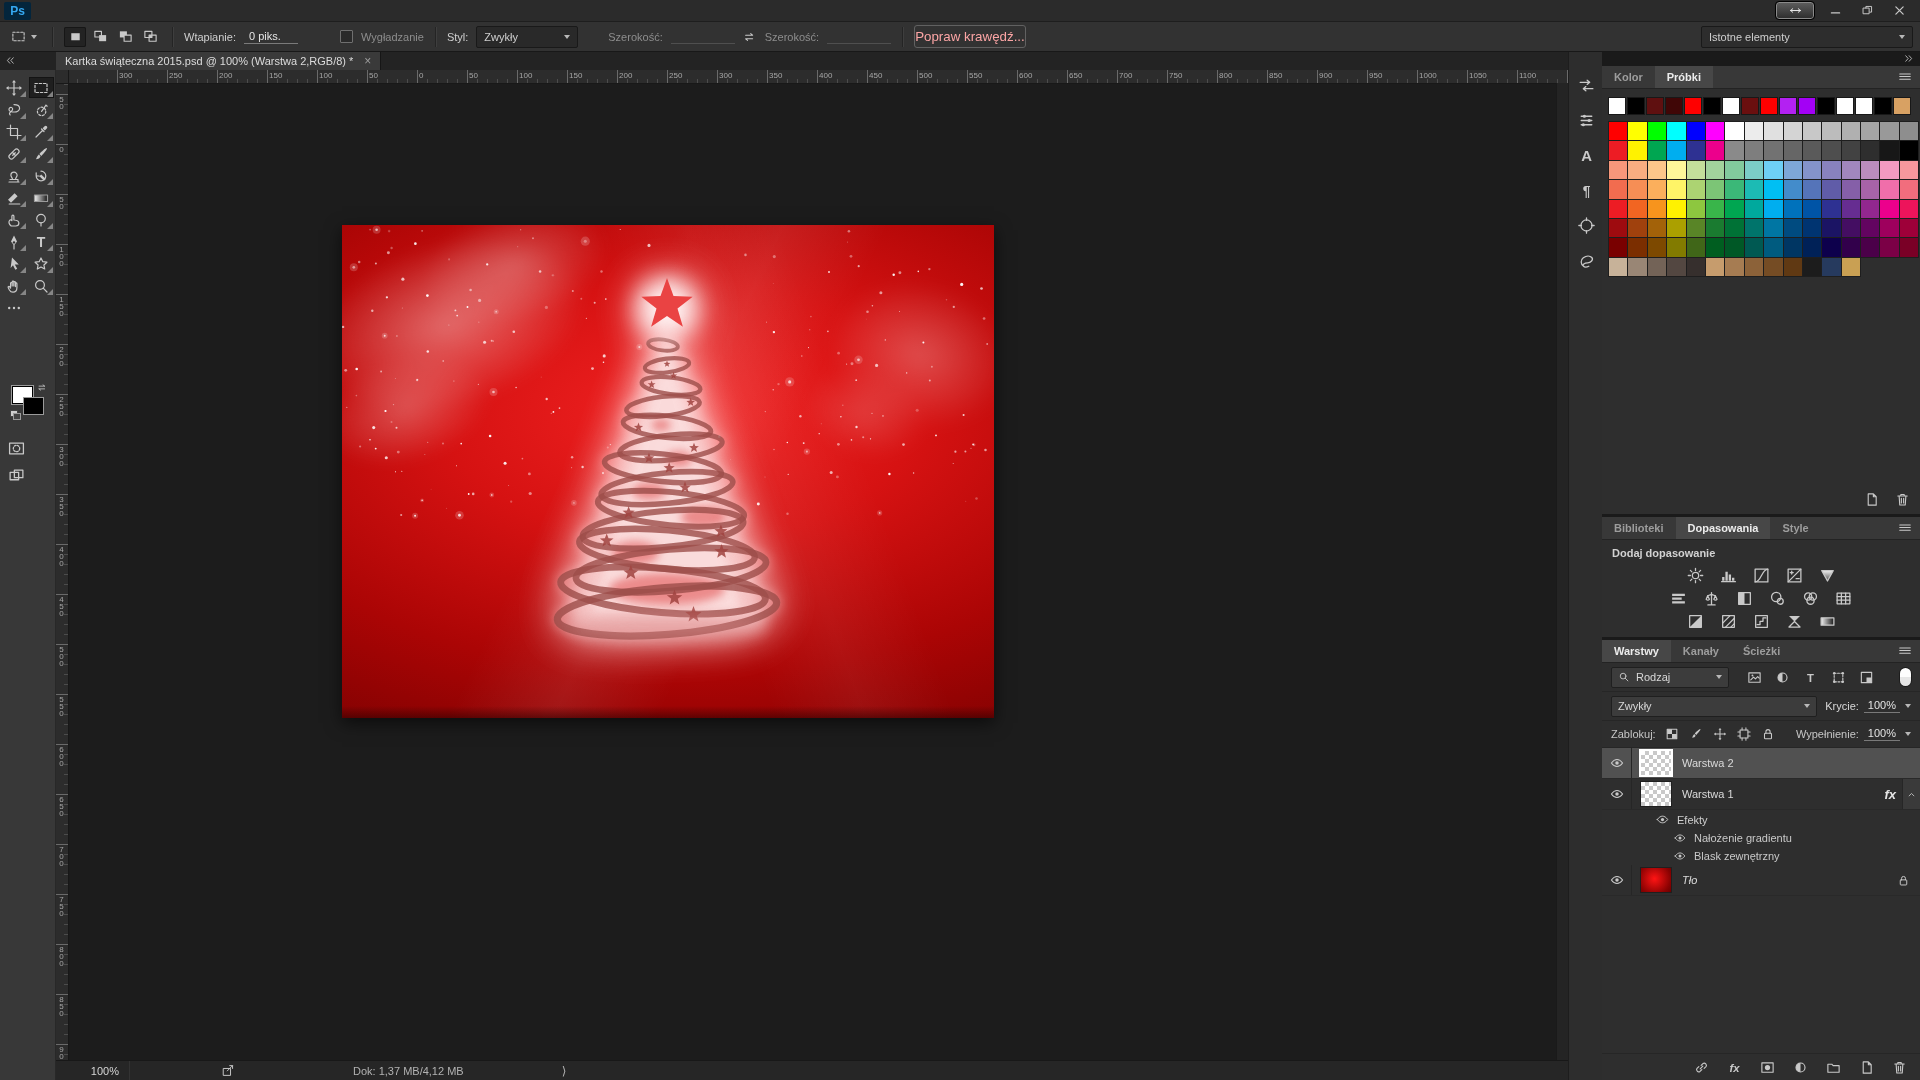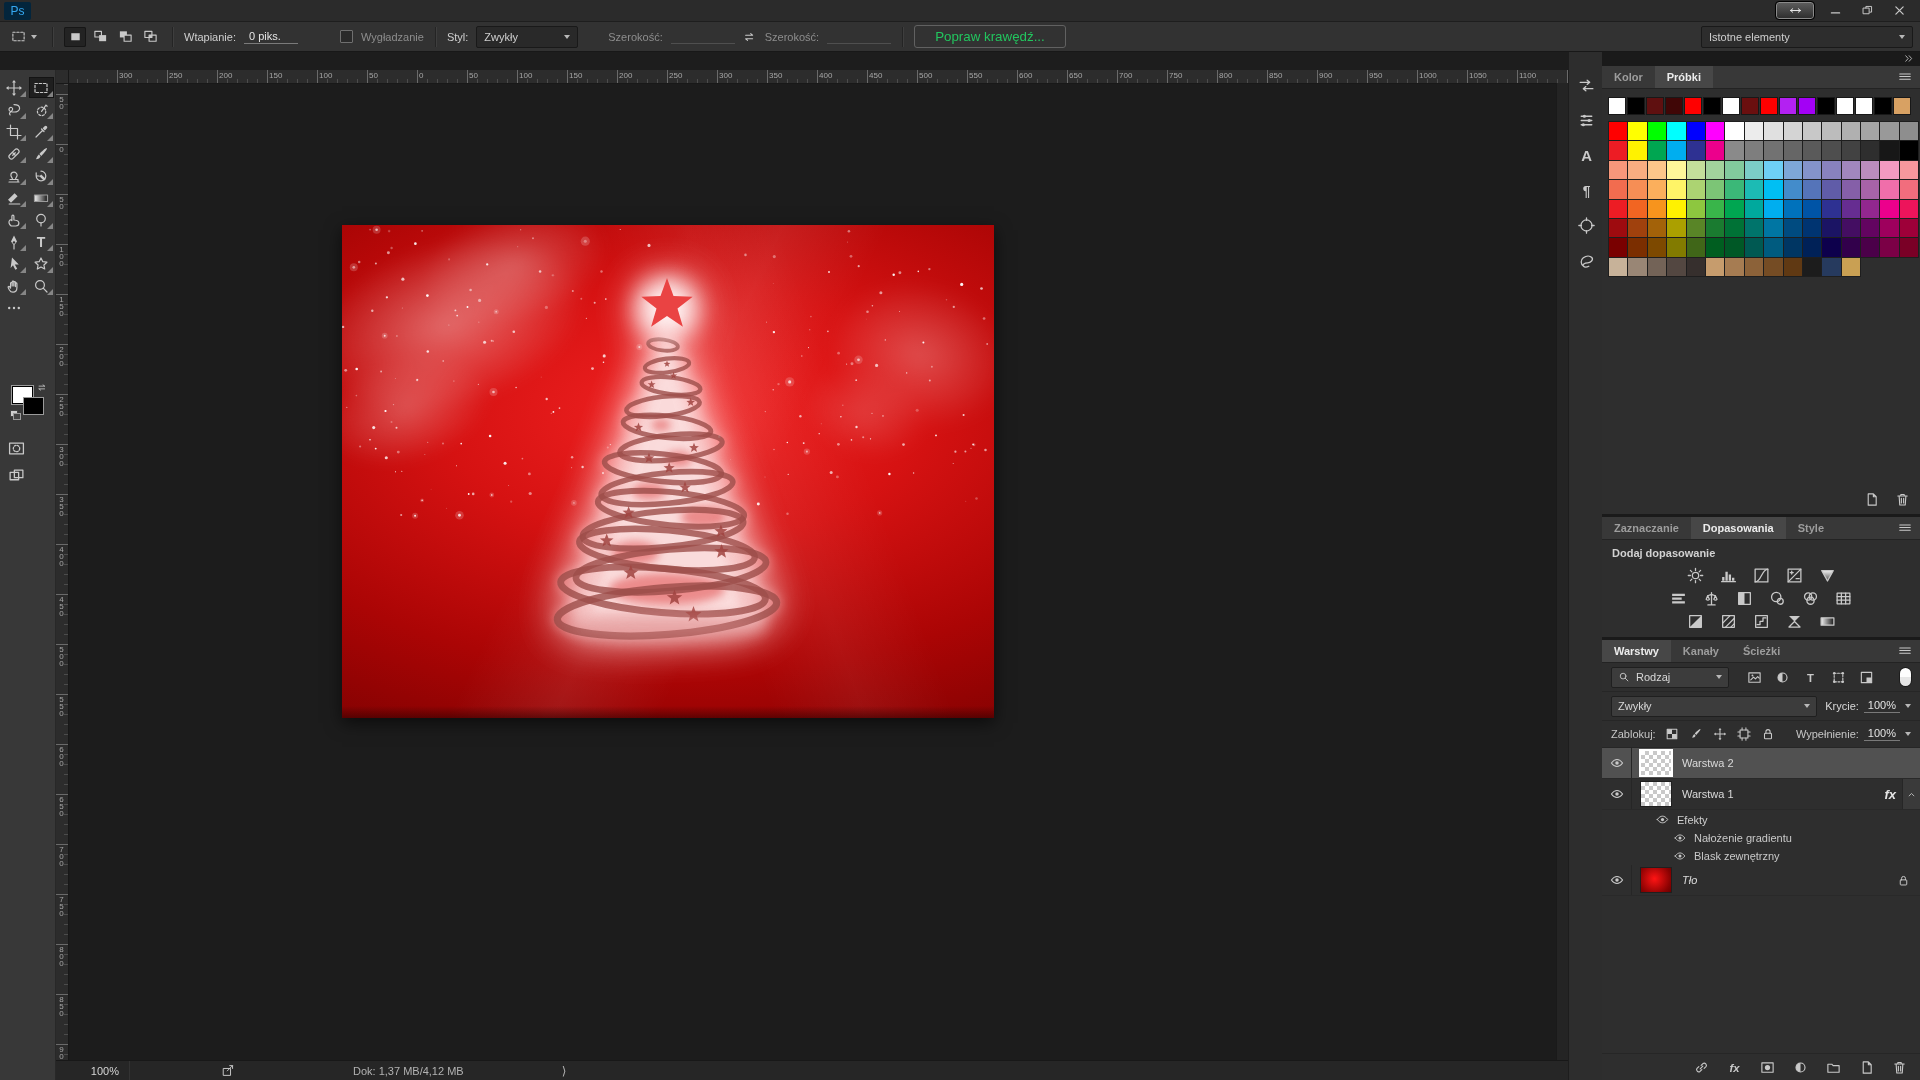--- a/index.html
+++ b/index.html
@@ -6,21 +6,21 @@
   #app{position:relative;width:1920px;height:1080px;overflow:hidden;background:#1d1d1d;
        font-family:"Liberation Sans",sans-serif;font-size:12px;color:#d8d8d8;user-select:none}
   .ic{stroke:#c9c9c9;fill:none;stroke-width:1.2;stroke-linecap:round;stroke-linejoin:round;display:block}
   .ic .f{fill:#c9c9c9;stroke:none}
   .ic text{fill:#c9c9c9;stroke:none;font-family:"Liberation Sans",sans-serif}
   .caret{width:0;height:0;border-left:3.5px solid transparent;border-right:3.5px solid transparent;border-top:4.5px solid #b8b8b8}
 
   
   #menubar{position:absolute;top:0;left:0;right:0;height:21px;background:#2b2b2b;border-bottom:1px solid #1e1e1e;
            display:flex;align-items:center;z-index:30}
-  .pslogo{width:27px;height:18px;margin:1px 10px 1px 4px;background:#03253c;color:#35a7f0;font-weight:400;
+  .pslogo{width:27px;height:18px;margin:1px 10px 1px 4px;background:#03253c;color:#35a7f0;font-weight:700;
           font-size:12px;display:flex;align-items:center;justify-content:center;border-radius:2px}
   #menus{display:flex;height:100%;align-items:center}
   #menus span{padding:3px 11px;font-size:12px;color:#dedede;cursor:default}
   #wincontrols{margin-left:auto;display:flex;align-items:center;gap:10px;padding-right:10px}
   .wlaunch{width:36px;height:15px;border:1px solid #8a8a8a;outline:1px solid #000;border-radius:3px;
            background:linear-gradient(#5c5c5c,#2f2f2f);display:flex;align-items:center;justify-content:center}
   .wbtn{width:22px;height:15px;display:flex;align-items:center;justify-content:center}
 
   
   #optionsbar{position:absolute;top:21px;left:0;right:0;height:29px;background:#323232;border-top:1px solid #3d3d3d;
@@ -29,21 +29,21 @@
   .obsep{width:1px;height:20px;background:#242424;box-shadow:1px 0 0 #3e3e3e;margin:0 3px}
   .dimlab{color:#8d8d8d}
   .toolpreset{display:flex;align-items:center;gap:5px;padding:2px 4px}
   .modebtn{width:22px;height:20px;display:flex;align-items:center;justify-content:center;border-radius:2px}
   .modebtn.pressed{background:#232323;box-shadow:inset 0 0 0 1px #161616}
   .valuebox{border-bottom:1px solid #7a7a7a;padding:1px 5px;min-width:44px;color:#e4e4e4}
   .uline{border-bottom:1px solid #4f4f4f;width:64px;height:13px}
   .cbx{width:11px;height:11px;border:1px solid #6f6f6f;background:#2a2a2a;border-radius:1px}
   .dropdown{display:flex;align-items:center;gap:7px;background:#292929;border:1px solid #191919;border-radius:2px;
             padding:2px 7px;height:16px}
-  #refinebtn{border:1px solid #616161;border-radius:3px;padding:3px 20px;color:#22c55e;background:transparent}
+  #refinebtn{border:1px solid #616161;border-radius:3px;padding:3px 0;color:#fca5a5;background:transparent}
   #workspace{margin-left:auto;width:196px;justify-content:space-between;background:#2d2d2d}
 
   
   #tabbar{position:absolute;top:51px;left:0;width:1568px;height:19px;background:#232323;display:flex;align-items:stretch;z-index:28}
   .collapseL{width:20px;display:flex;align-items:center;justify-content:center}
   .doctab{margin-left:36px;background:#3a3a3a;display:flex;align-items:center;padding:0 9px;font-size:11px;
           color:#dcdcdc;border-right:1px solid #161616}
   .doctab .close{margin-left:11px;color:#9c9c9c;font-size:12px;line-height:1}
 
   
@@ -278,20 +278,31 @@
     <span class="dimlab">Szerokość:</span>
     <span class="uline"></span>
     <div class="obsep"></div>
     <button id="refinebtn">Popraw krawędź...</button>
     <div class="dropdown" id="workspace">
       <span>Istotne elementy</span>
       <span class="caret"></span>
     </div>
   </div>
 
+  <div id="tabbar">
+    <span class="collapseL" id="collapseLIcon">
+        <svg class="ic" width="11" height="11" viewBox="0 0 16 16">
+          <path d="M7 4L3.5 8 7 12M12 4L8.5 8l3.5 4"></path>
+        </svg>
+      </span>
+    <div class="doctab">
+      <span>Kartka świąteczna 2015.psd @ 100%  (Warstwa 2,RGB/8) *</span>
+      <span class="close">×</span>
+    </div>
+  </div>
 
   <div id="toolbar">
     <div id="tools">
         <div class="tool">
           <svg class="ic" width="16" height="16" viewBox="0 0 16 16">
             <path d="M8 2v12M2 8h12"></path>
             <path class="f" d="M8 0l2 2.6H6zM8 16l2-2.6H6zM0 8l2.6-2v4zM16 8l-2.6-2v4z"></path>
           </svg>
           <span class="corner"></span>
         </div>
@@ -1061,21 +1072,21 @@
               <svg class="ic" width="15" height="15" viewBox="0 0 16 16">
                 <path d="M3 4.2h10M6.2 4.2V2.6h3.6v1.6M4.4 4.2l.7 9.6h5.8l.7-9.6M6.8 6.6v5M9.2 6.6v5"></path>
               </svg>
             </span>
         </div>
       </div>
     </div>
 
     <div class="pgroup" id="g-adj">
       <div class="ptabs" id="adjtabs">
-          <div class="ptab">Zaznaczanie</div>
+          <div class="ptab">Biblioteki</div>
           <div class="ptab act">Dopasowania</div>
           <div class="ptab">Style</div>
           <span class="pmenu">
             <svg class="ic" width="14" height="14" viewBox="0 0 16 16">
               <path d="M2 4.5h12M2 7.5h12M2 10.5h12"></path>
             </svg>
           </span>
         </div>
       <div class="adjbody">
         <div class="adjhead">Dodaj dopasowanie</div>

